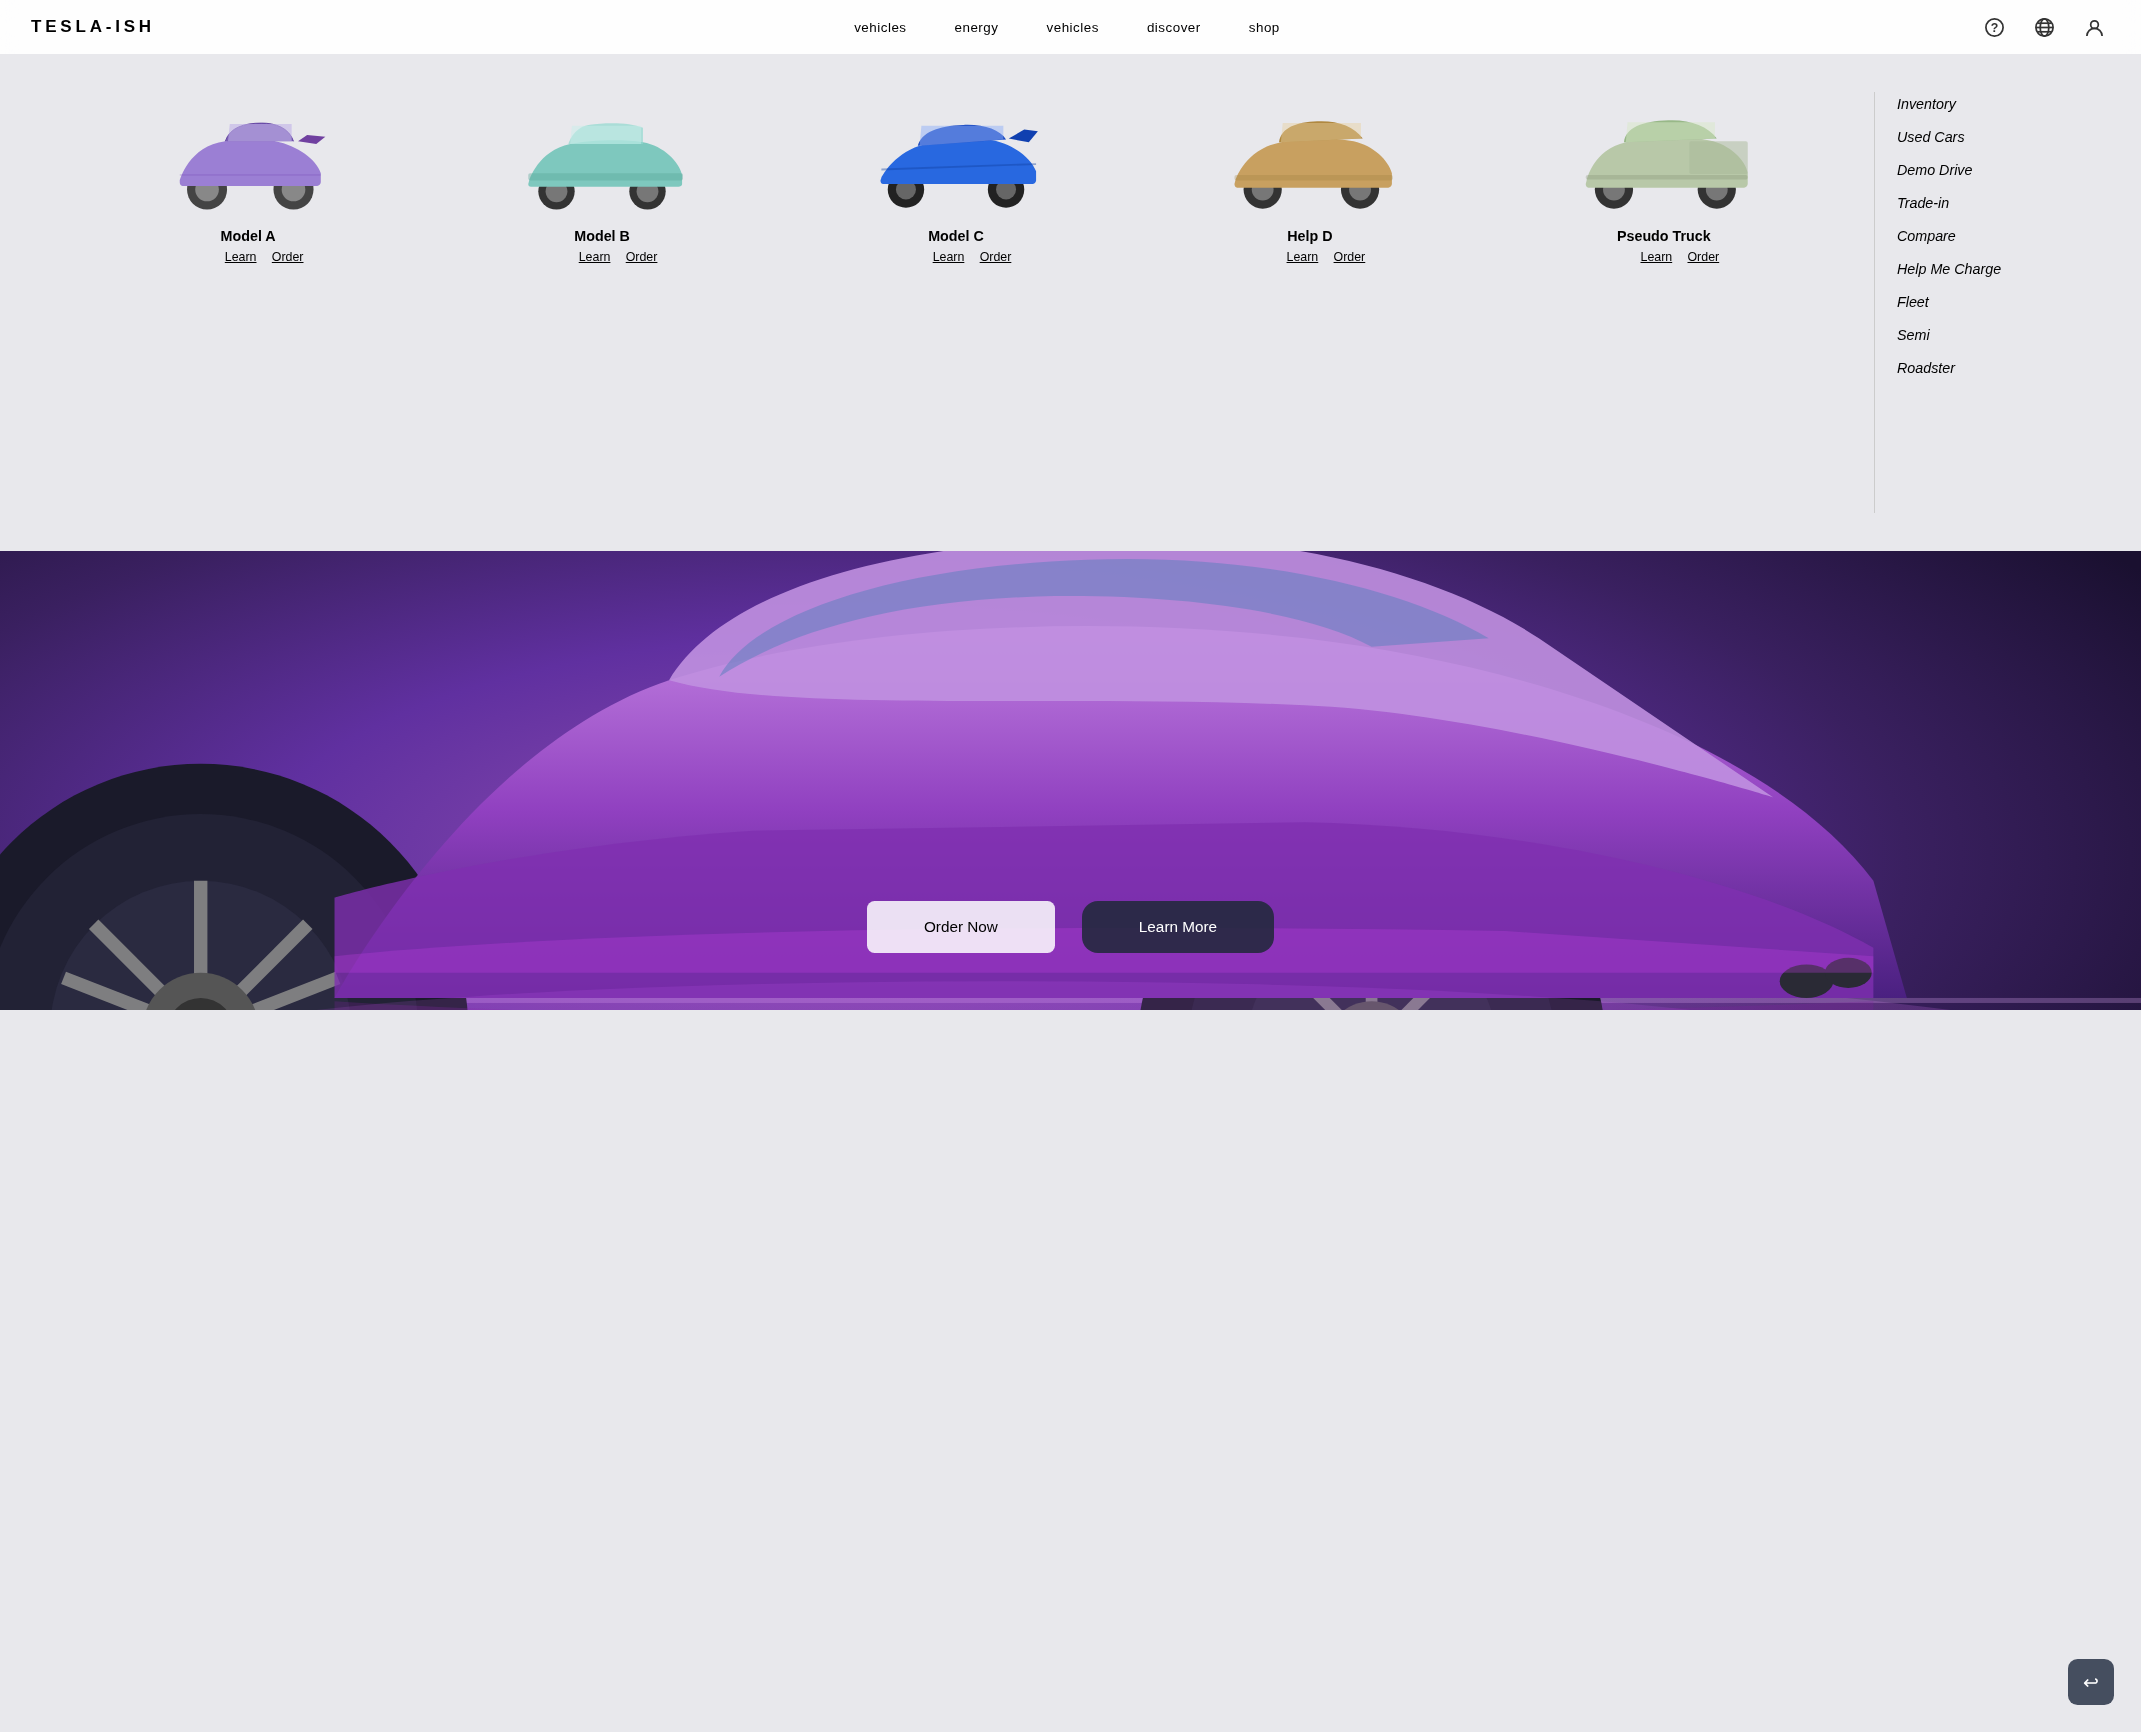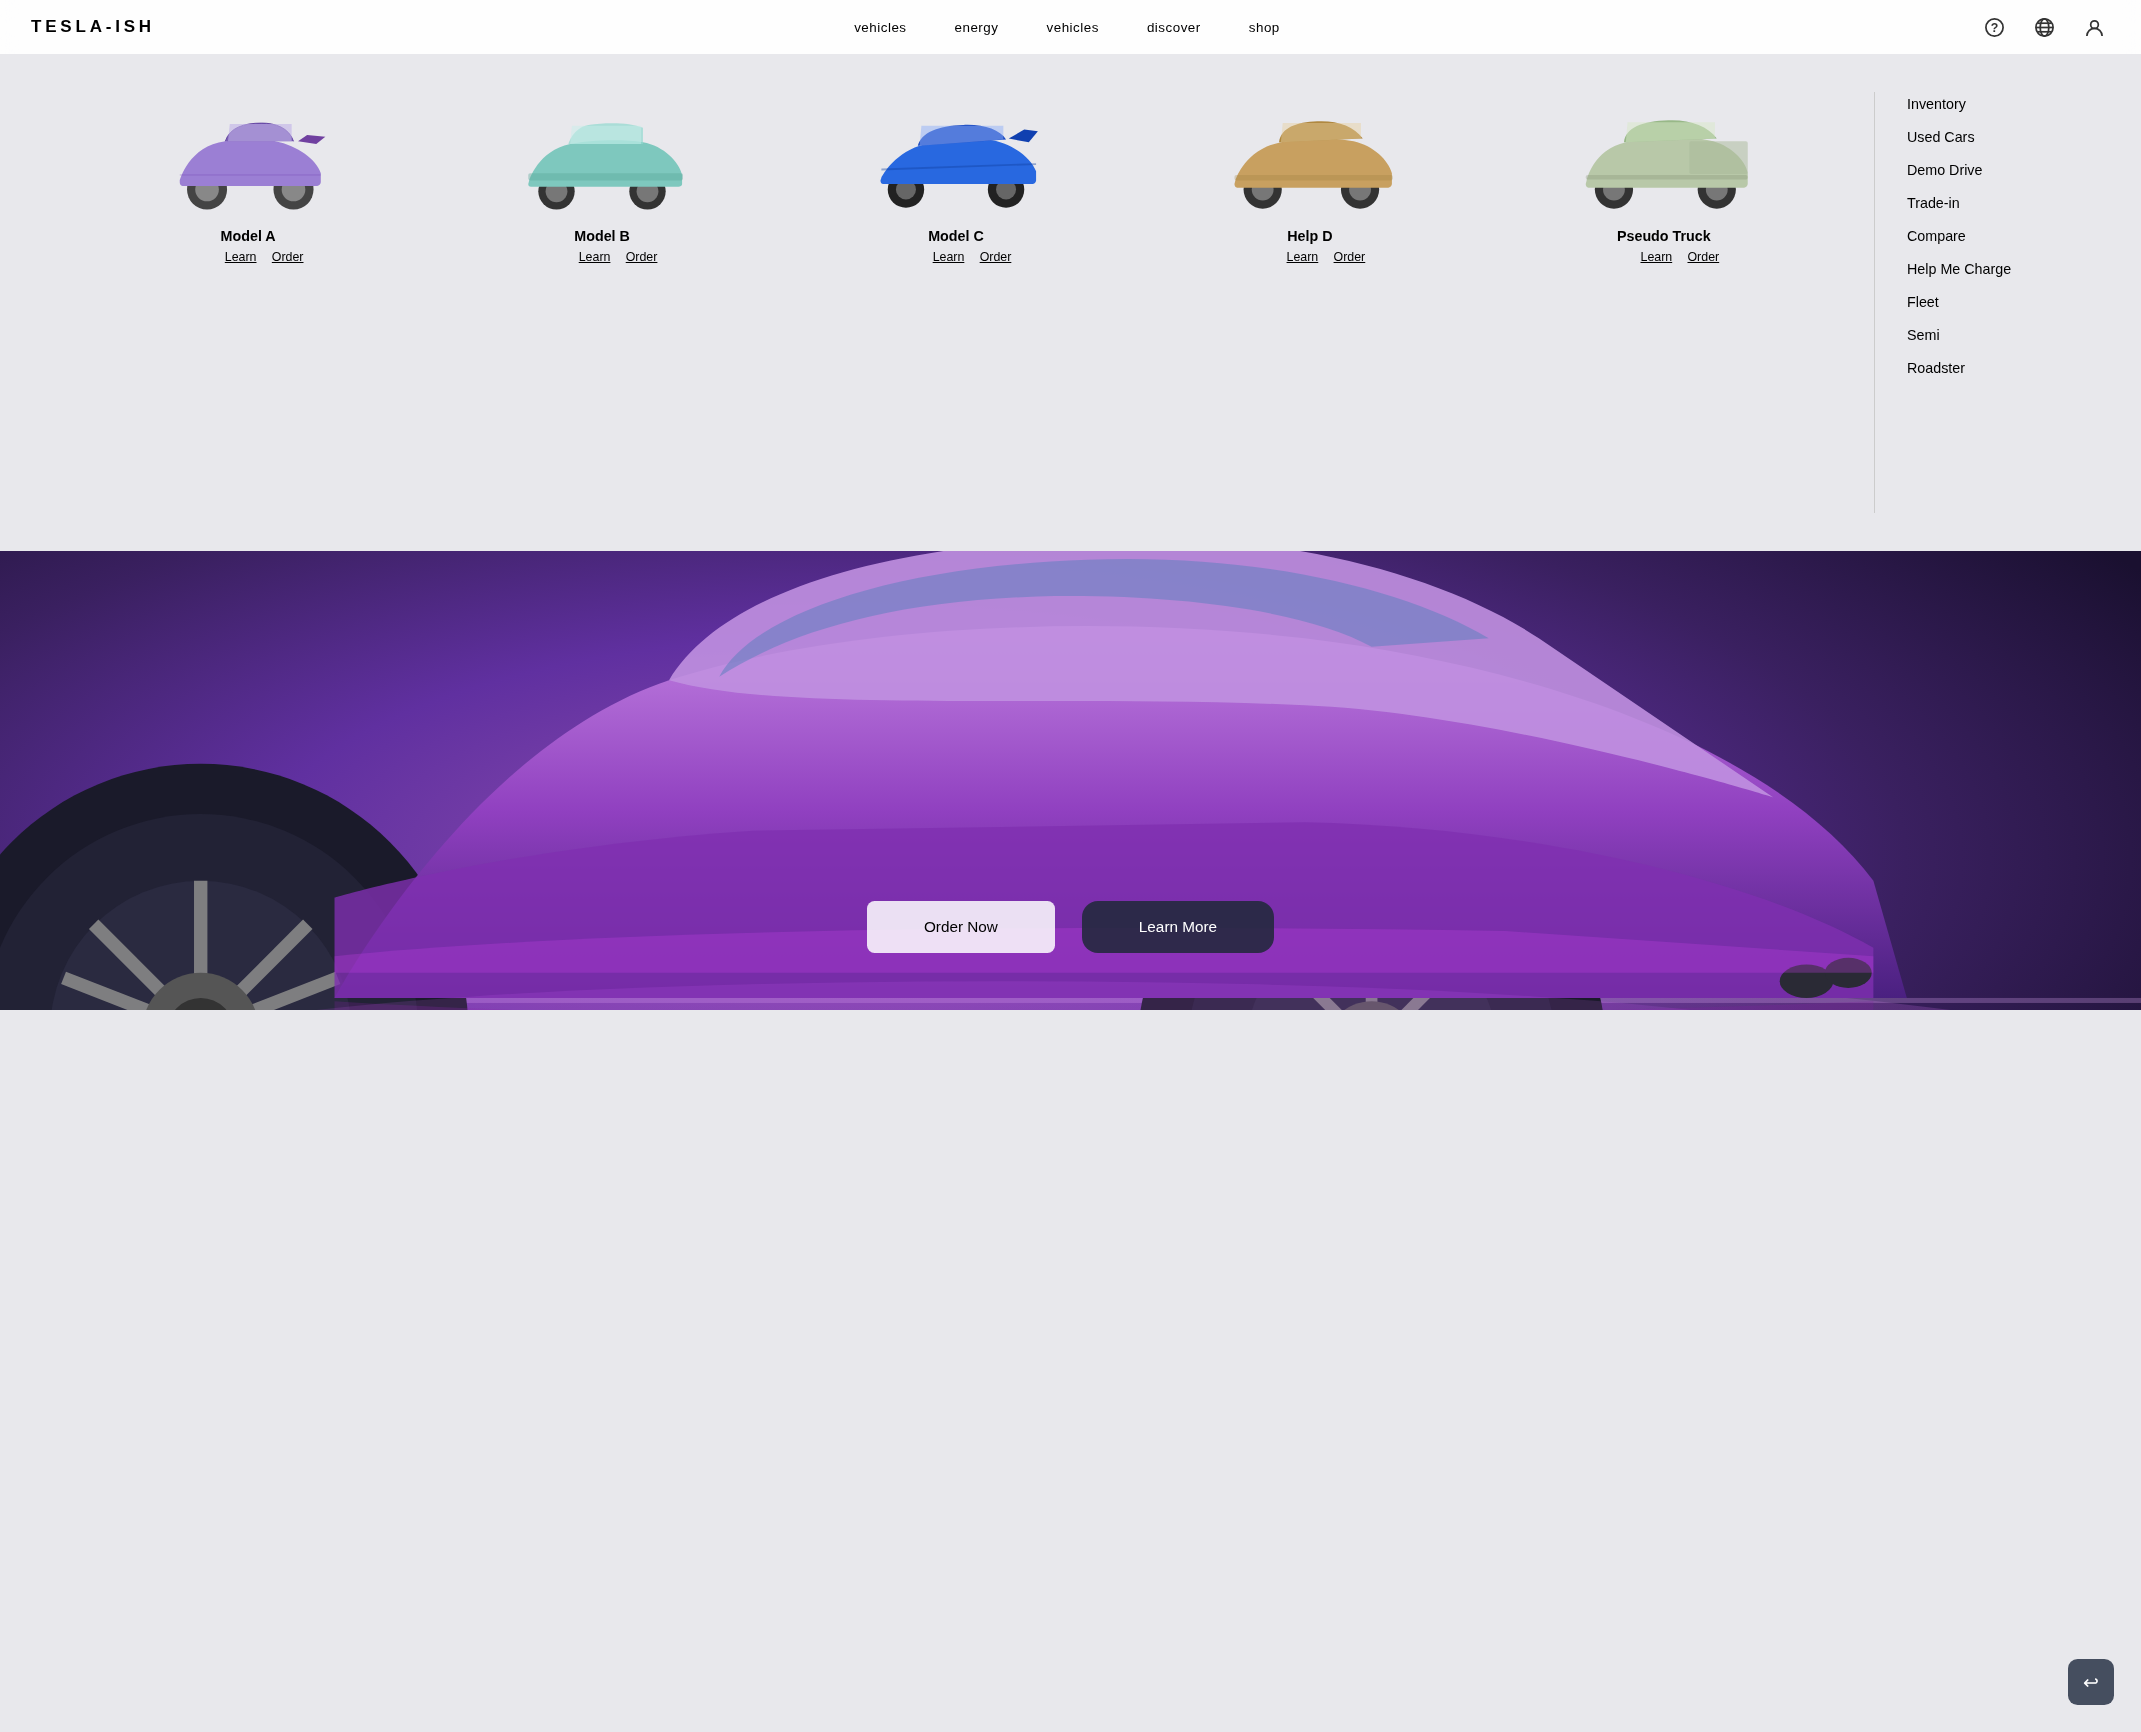--- a/index.html
+++ b/index.html
@@ -99,26 +99,27 @@
       font-size: 12.4px;
       color: #000;
       text-decoration: underline;
       cursor: pointer;
     }
 
     
     .sidebar {
       width: 191px;
       border-left: 1px solid #ccc;
-      padding-left: 32px;
+      padding-left: 22px;
       display: flex;
       flex-direction: column;
       gap: 17px;
       justify-content: flex-start;
       padding-top: 3.8px;
+      font-style: italic;
     }
     .sidebar-link {
       font-size: 14.3px;
       color: #000;
       cursor: pointer;
       text-decoration: none;
     }
 
     
     .hero {

